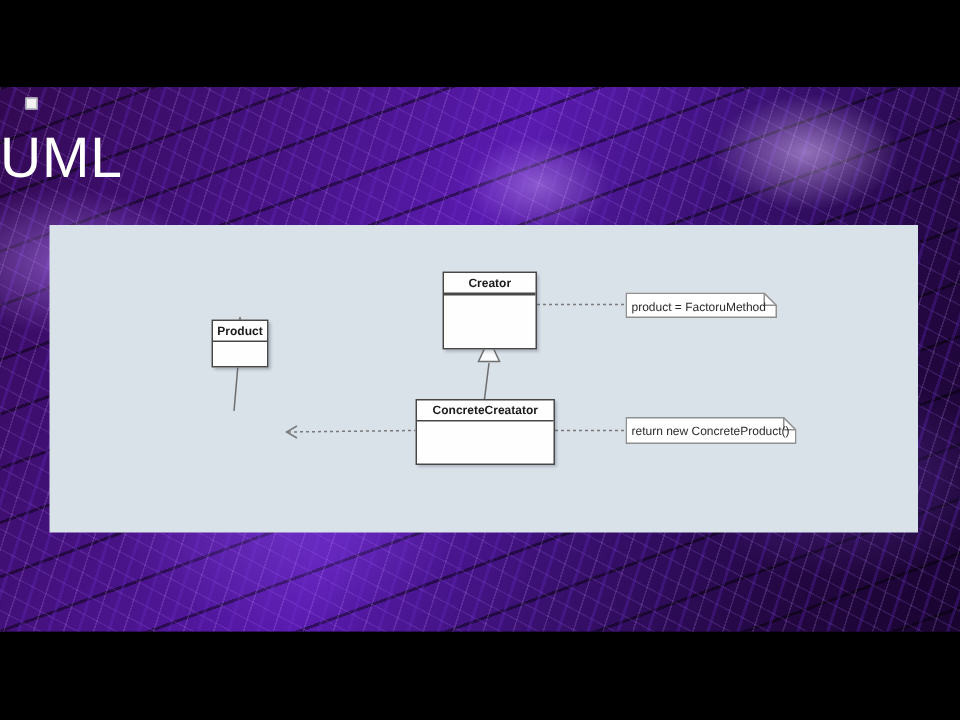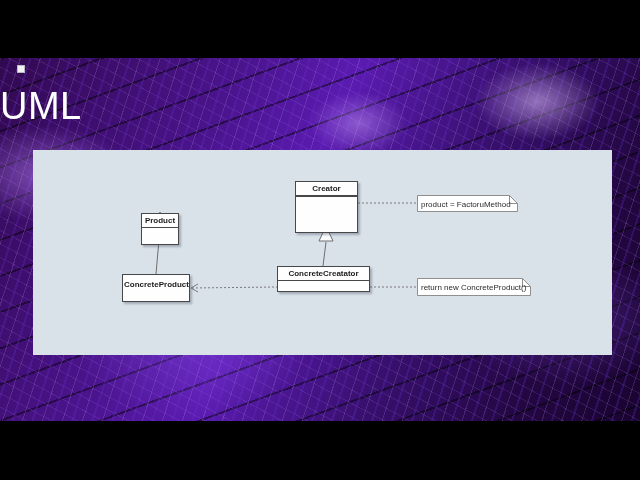--- a/index.html
+++ b/index.html
@@ -46,21 +46,21 @@
     padding:2px 1px; white-space:nowrap; overflow:hidden;
   }
   .uml-class .divider { border-top:1px solid #474747; }
   .uml-class .members { font-size:8px; line-height:10px; padding:1px 3px 0 3px; white-space:nowrap; }
   .uml-class .spacer { flex:1; }
 
   .box-product           { left:108px; top:30px;  width:38px;  height:32px;margin-top:33px; }
   .box-creator           { left:262px; top:31px;  width:63px;  height:52px; }
   .box-concrete-product  { left:89px;  top:124px; width:68px;  height:28px; }
   .box-concrete-product .hdr { padding-top:5px; }
-  .box-concrete-creatator{ left:244px; top:116px; width:93px;  height:26px; }
+  .box-concrete-creatator{ left:244px; top:116px; width:93px;  height:44px; }
 
   .note { position:absolute; }
   .note text { font-family:"Liberation Sans", sans-serif; font-size:8px; fill:#2b2b2b; }
   .note-factory { left:384px; top:45px; }
   .note-return  { left:384px; top:128px; }
 </style>
 </head>
 <body>
 
 <div class="bg"></div>
@@ -93,24 +93,20 @@
     <div class="spacer"></div>
   </div>
 
   <div class="uml-class box-creator">
     <div class="hdr">Creator</div>
     <div class="divider"></div>
     <div class="divider"></div>
     <div class="spacer"></div>
   </div>
 
-  <div class="uml-class box-concrete-product">
-    <div class="hdr">ConcreteProduct</div>
-    <div class="spacer"></div>
-  </div>
 
   <div class="uml-class box-concrete-creatator">
     <div class="hdr">ConcreteCreatator</div>
     <div class="divider"></div>
   </div>
 
   <svg class="note note-factory" width="101" height="17">
     <path d="M0.5,0.5 H92.5 L100.5,8.5 V16.5 H0.5 Z" fill="#ffffff" stroke="#8f8f8f"></path>
     <path d="M92.5,0.5 V8.5 H100.5" fill="none" stroke="#8f8f8f"></path>
     <text x="4" y="12">product = FactoruMethod</text>

